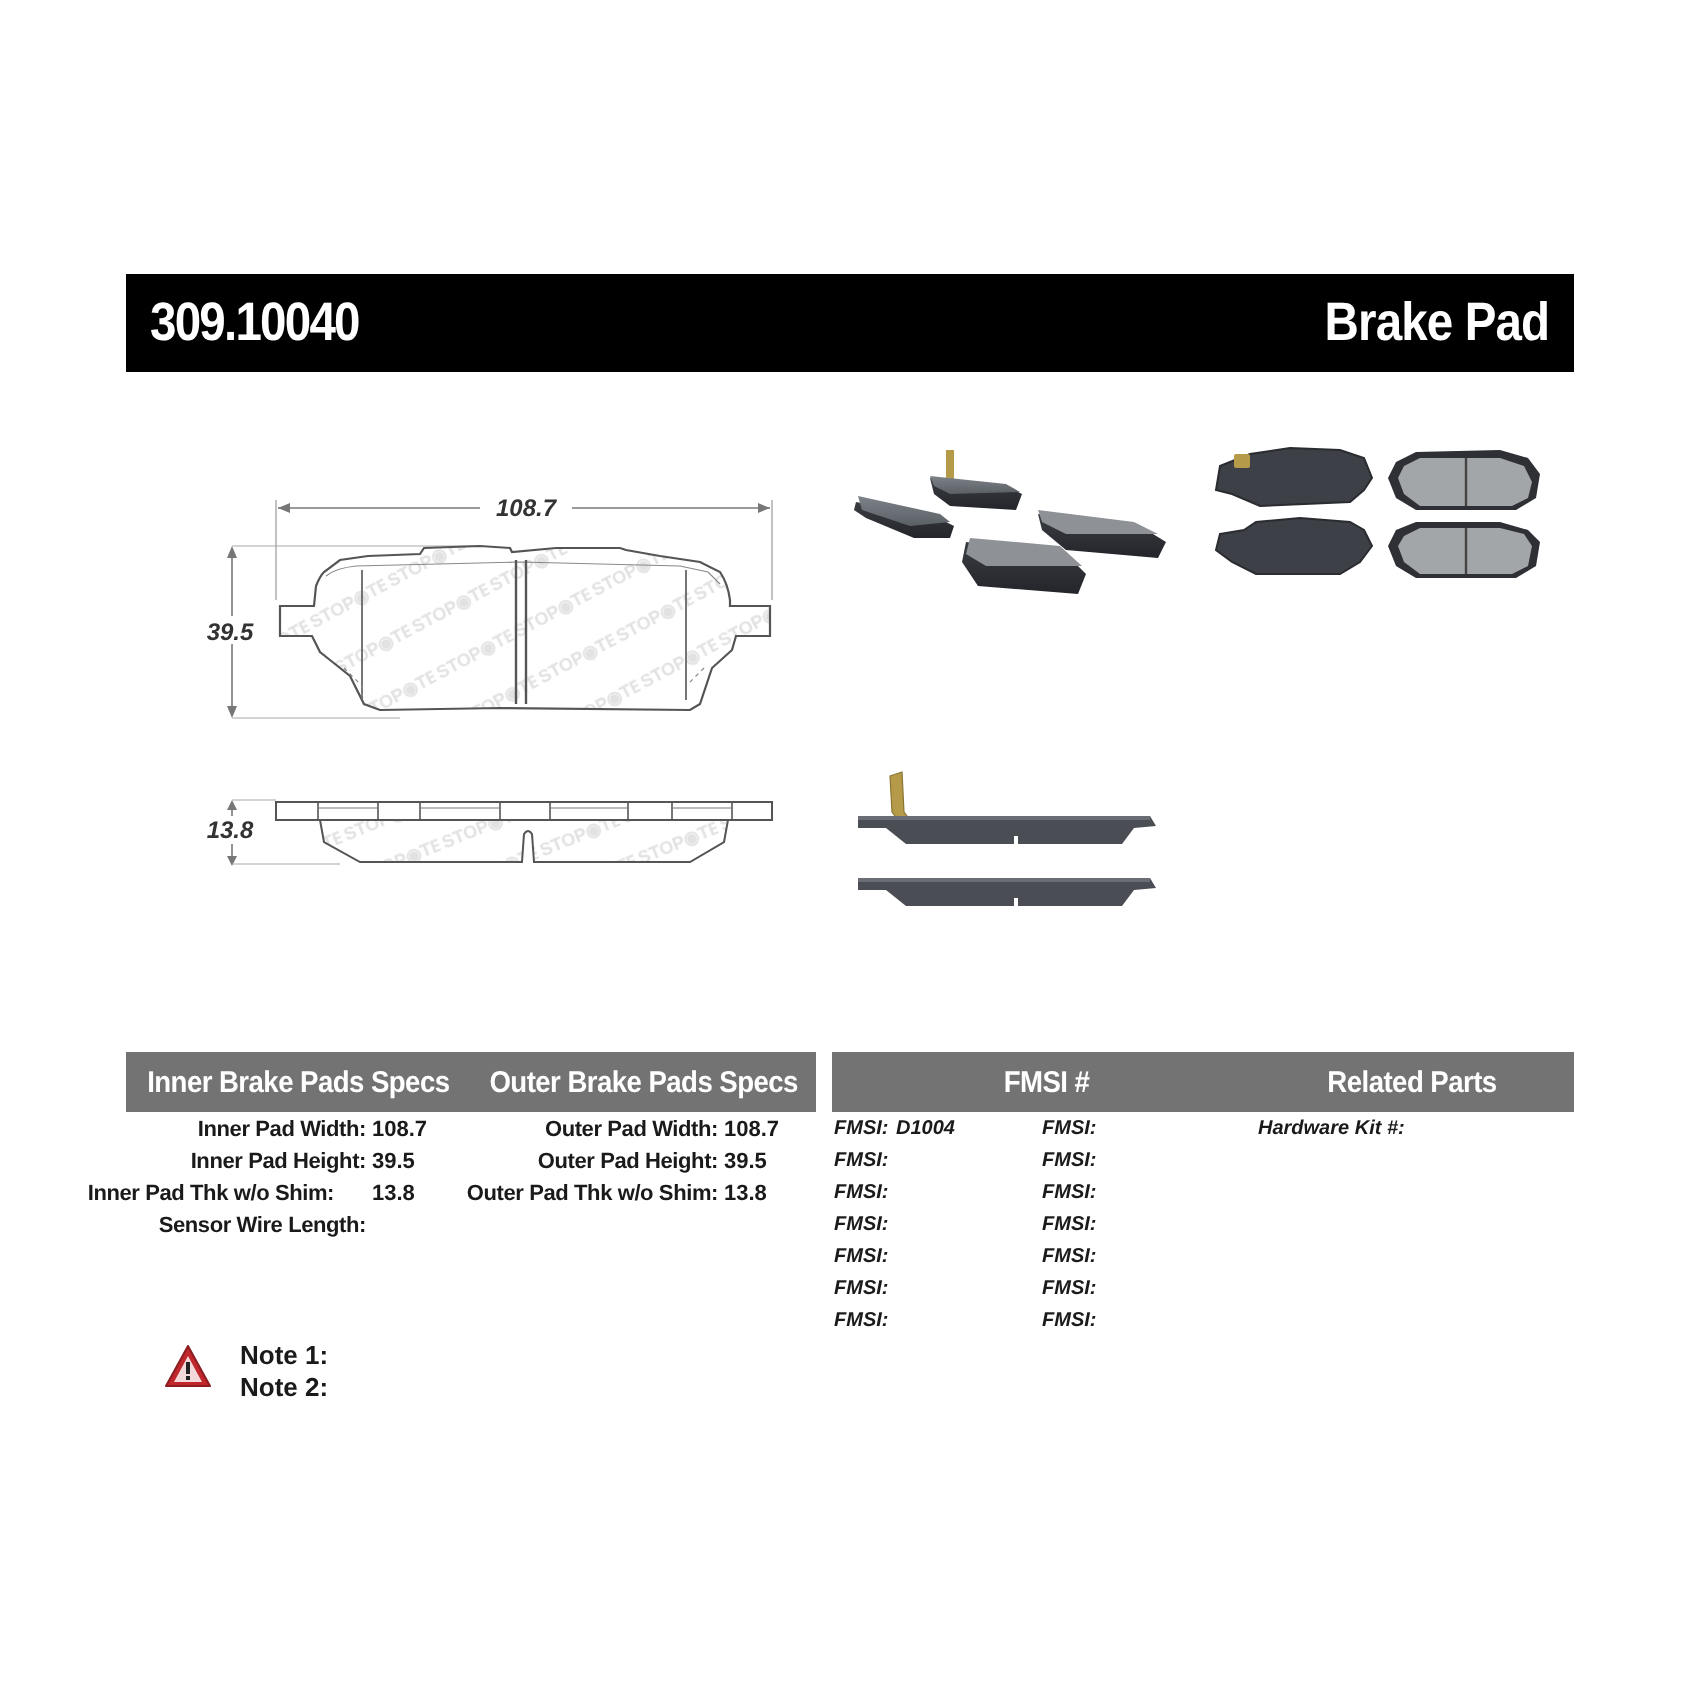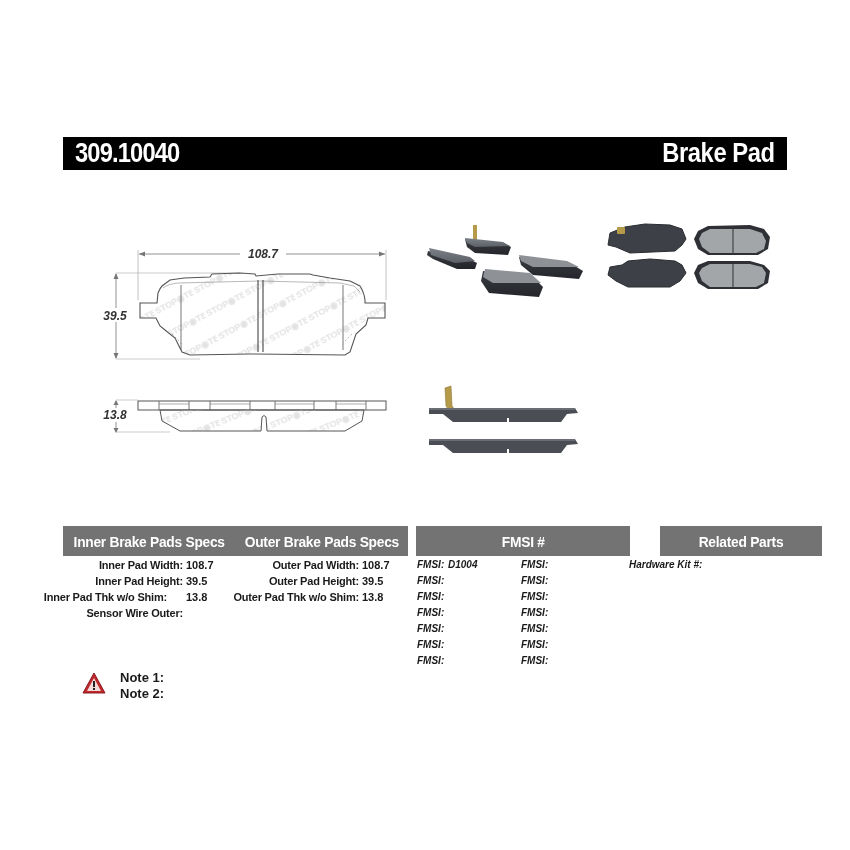--- a/index.html
+++ b/index.html
@@ -1,20 +1,20 @@
 <!DOCTYPE html>
 <html><head>
 <meta charset="utf-8">
 <style>
   * { box-sizing: border-box; margin: 0; padding: 0; }
   html, body { width: 850px; height: 850px; background: #ffffff; overflow: hidden; }
   body { position: relative; font-family: "Liberation Sans", sans-serif; color: #1a1a1a; }
 
   .title-bar {
-    position: absolute; left: 63px; top: 137px; width: 724px; height: 33px;
+    position: absolute; left: 63px; top: 137px; width: 724px; height: 49px;
     background: #000; color: #fff; display: flex; align-items: center; justify-content: space-between;
     padding: 0 12px 0 12px;
   }
   .title-bar .pn { font-size: 27px; font-weight: bold; letter-spacing: -1px; transform: scaleX(0.88); transform-origin: left center; }
   .title-bar .type { font-size: 27px; font-weight: bold; letter-spacing: -0.5px; transform: scaleX(0.88); transform-origin: right center; }
 
   .drawing { position: absolute; }
   .photo { position: absolute; }
 
   .hdr {
@@ -159,38 +159,38 @@
 
 <div class="hdr" style="left:63px;width:173px;">
   <span>Inner Brake Pads Specs</span>
 </div>
 <div class="hdr" style="left:236px;width:172px;">
   <span>Outer Brake Pads Specs</span>
 </div>
 <div class="hdr" style="left:416px;width:214px;">
   <span>FMSI #</span>
 </div>
-<div class="hdr" style="left:625px;width:162px;margin-left:35px;">
+<div class="hdr" style="left:625px;width:162px;">
   <span>Related Parts</span>
 </div>
 
 <div class="spec-row" style="left:60px;width:123px;top:557px;">
     <span class="lbl">Inner Pad Width:</span>
   </div>
 <div class="spec-val" style="left:186px;top:557px;">108.7</div>
 <div class="spec-row" style="left:60px;width:123px;top:573px;">
     <span class="lbl">Inner Pad Height:</span>
   </div>
 <div class="spec-val" style="left:186px;top:573px;">39.5</div>
 <div class="spec-row" style="left:44px;width:123px;top:589px;">
     <span class="lbl">Inner Pad Thk w/o Shim:</span>
   </div>
 <div class="spec-val" style="left:186px;top:589px;">13.8</div>
 <div class="spec-row" style="left:60px;width:123px;top:605px;">
-    <span class="lbl">Sensor Wire Outer:</span>
+    <span class="lbl">Sensor Wire Length:</span>
   </div>
 <div class="spec-val" style="left:186px;top:605px;"></div>
 
 <div class="spec-row" style="left:230px;width:129px;top:557px;">
     <span class="lbl">Outer Pad Width:</span>
   </div>
 <div class="spec-val" style="left:362px;top:557px;">108.7</div>
 <div class="spec-row" style="left:230px;width:129px;top:573px;">
     <span class="lbl">Outer Pad Height:</span>
   </div>

